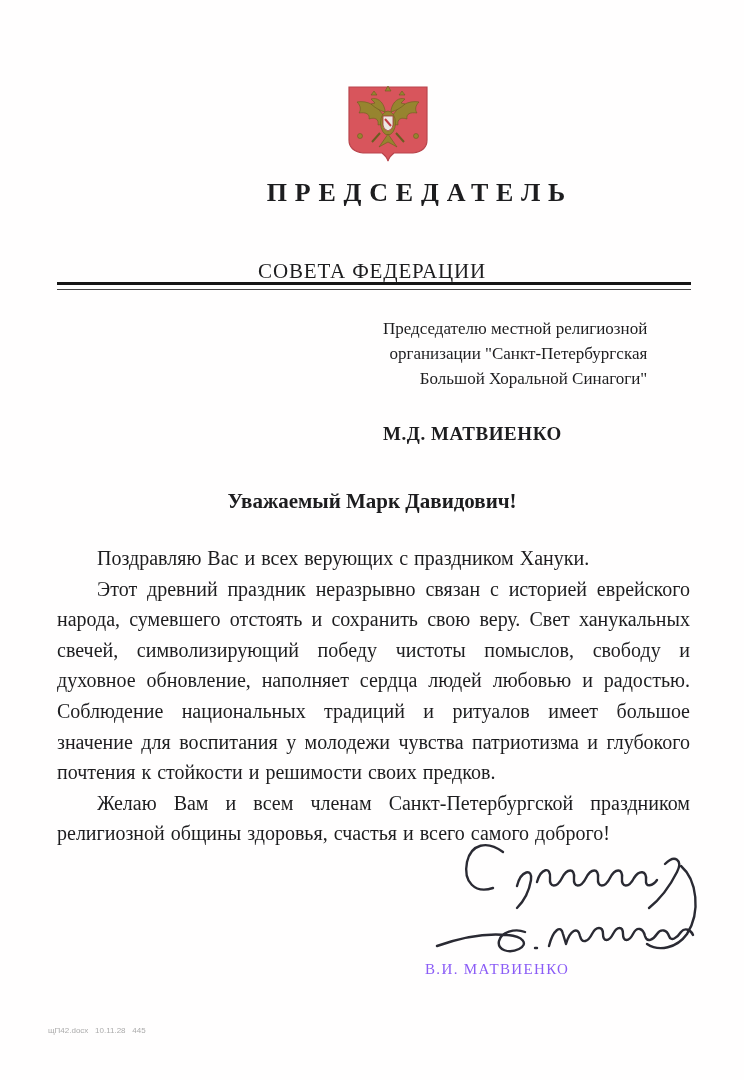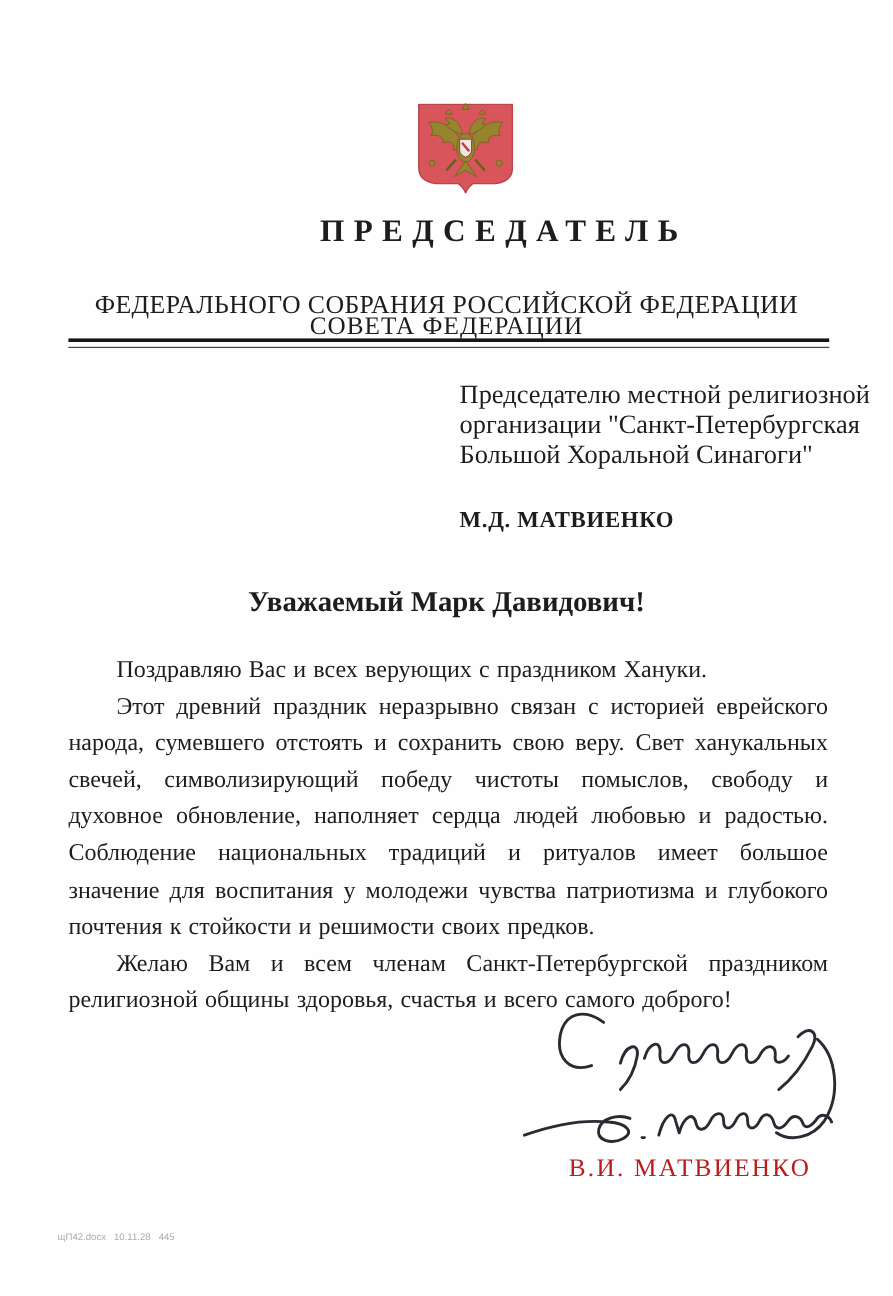--- a/index.html
+++ b/index.html
@@ -9,38 +9,38 @@
   }
   .emblem{position:absolute;left:348px;top:86px;width:80px;height:76px;}
   .hline{position:absolute;left:0;width:744px;text-align:center;}
   .h1{top:178px;font-size:26px;font-weight:700;letter-spacing:0.30em;text-indent:0.30em;margin-left:44px;}
   .h2{top:214px;font-size:21px;letter-spacing:0.04em;margin-top:45px;}
   .h3{top:242px;font-size:21.5px;letter-spacing:0.015em;}
   .rule{
     position:absolute;left:57px;top:282px;width:634px;height:4px;
     border-top:3px solid #161616;border-bottom:1.4px solid #444;
   }
-  .addressee{position:absolute;left:383px;top:316px;font-size:22px;line-height:25px;}
+  .addressee{position:absolute;left:383px;top:316px;font-size:17px;line-height:25px;text-align:right;}
   .addressee div{white-space:nowrap;}
   .addressee-name{
     position:absolute;left:383px;top:423px;font-size:19px;font-weight:700;letter-spacing:0.03em;
   }
   .salutation{
     position:absolute;left:0;top:489px;width:744px;text-align:center;
-    font-size:24px;font-weight:700;
+    font-size:21px;font-weight:700;
   }
   .body-text{
     position:absolute;left:57px;top:543px;width:633px;
     font-size:20px;line-height:30.6px;text-align:justify;word-spacing:1px;
   }
   .body-text p{margin:0;text-indent:40px;}
   .sig-svg{position:absolute;left:425px;top:836px;width:300px;height:124px;}
   .typed-name{
-    position:absolute;left:425px;top:961px;width:300px;text-align:center;
-    font-size:21px;letter-spacing:0.09em;color:#b91c1c;
+    position:absolute;left:425px;top:961px;width:300px;
+    font-size:15px;letter-spacing:0.09em;color:#8b5cf6;
   }
   .footer-note{
     position:absolute;left:48px;top:1026px;font-size:8px;color:#9c9c9c;
     font-family:"Liberation Sans","DejaVu Sans",sans-serif;white-space:pre;opacity:.85;
   }
 </style>
 </head>
 <body>
 
 <div class="page">
@@ -60,21 +60,20 @@
       <path d="M32 47 L24 56 M48 47 L56 56" fill="none" stroke-width="2"></path>
       <circle cx="12" cy="50" r="2.5"></circle>
         <circle cx="68" cy="50" r="2.5"></circle>
     </g>
     <path d="M35 30 h10 v9 q0 4 -5 6 q-5 -2 -5 -6 z" fill="#ece7e2" stroke="#a0333a" stroke-width="0.8"></path>
     <path d="M37 33 l6 7" stroke="#c23a42" stroke-width="2" fill="none"></path>
   </svg>
 
   <div class="hline h1">ПРЕДСЕДАТЕЛЬ</div>
   <div class="hline h2">СОВЕТА ФЕДЕРАЦИИ</div>
-  <div class="hline h3">ФЕДЕРАЛЬНОГО СОБРАНИЯ РОССИЙСКОЙ ФЕДЕРАЦИИ</div>
   <div class="rule"></div>
 
   <div class="addressee">
     <div>Председателю местной религиозной</div>
     <div>организации "Санкт-Петербургская</div>
     <div>Большой Хоральной Синагоги"</div>
   </div>
   <div class="addressee-name">М.Д. МАТВИЕНКО</div>
 
   <div class="salutation">Уважаемый Марк Давидович!</div>

